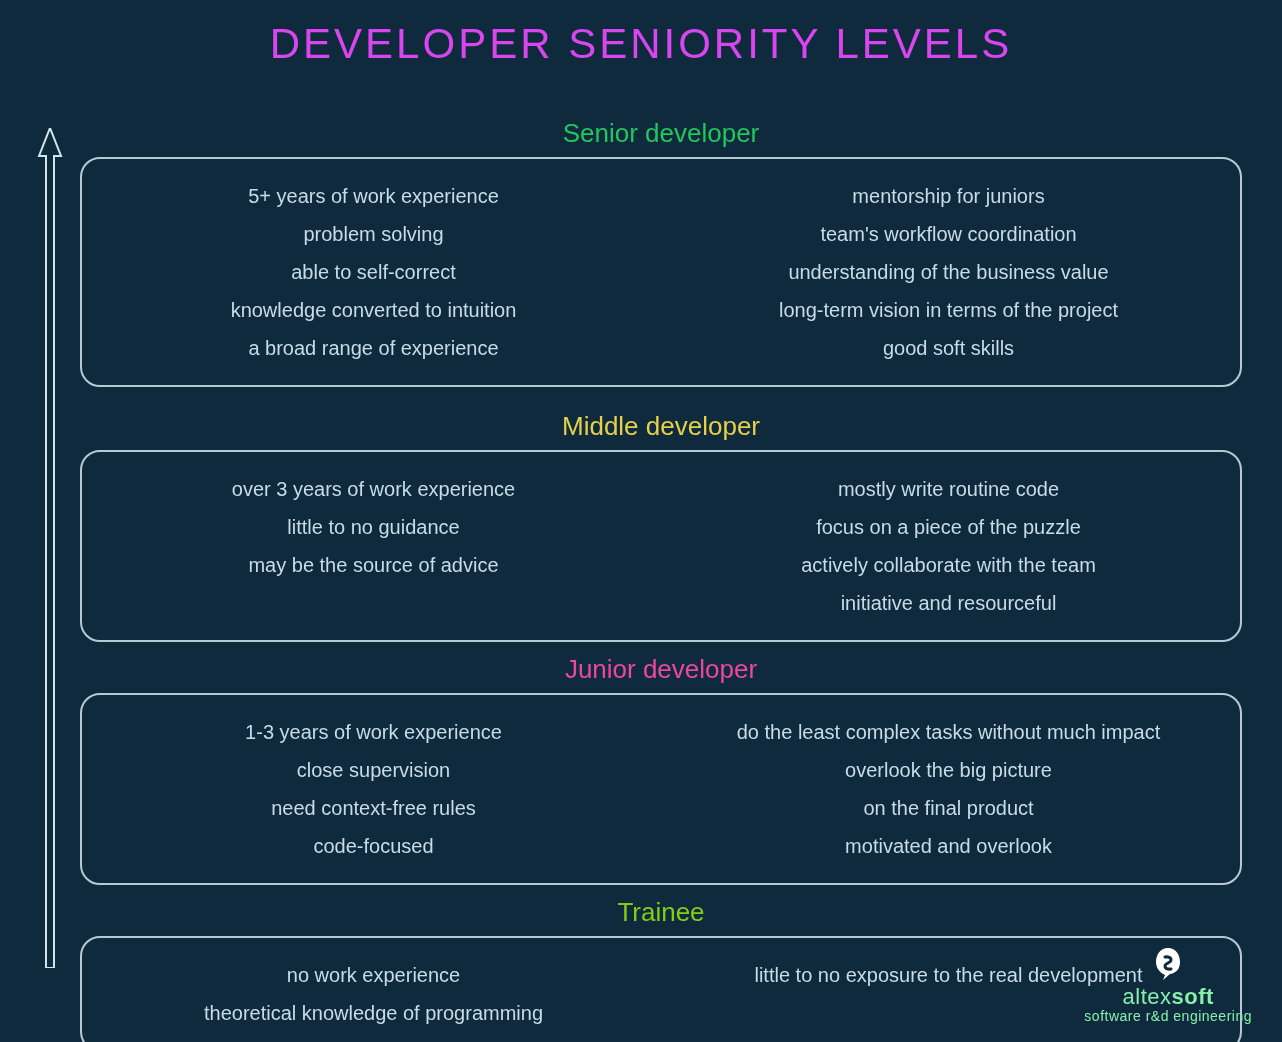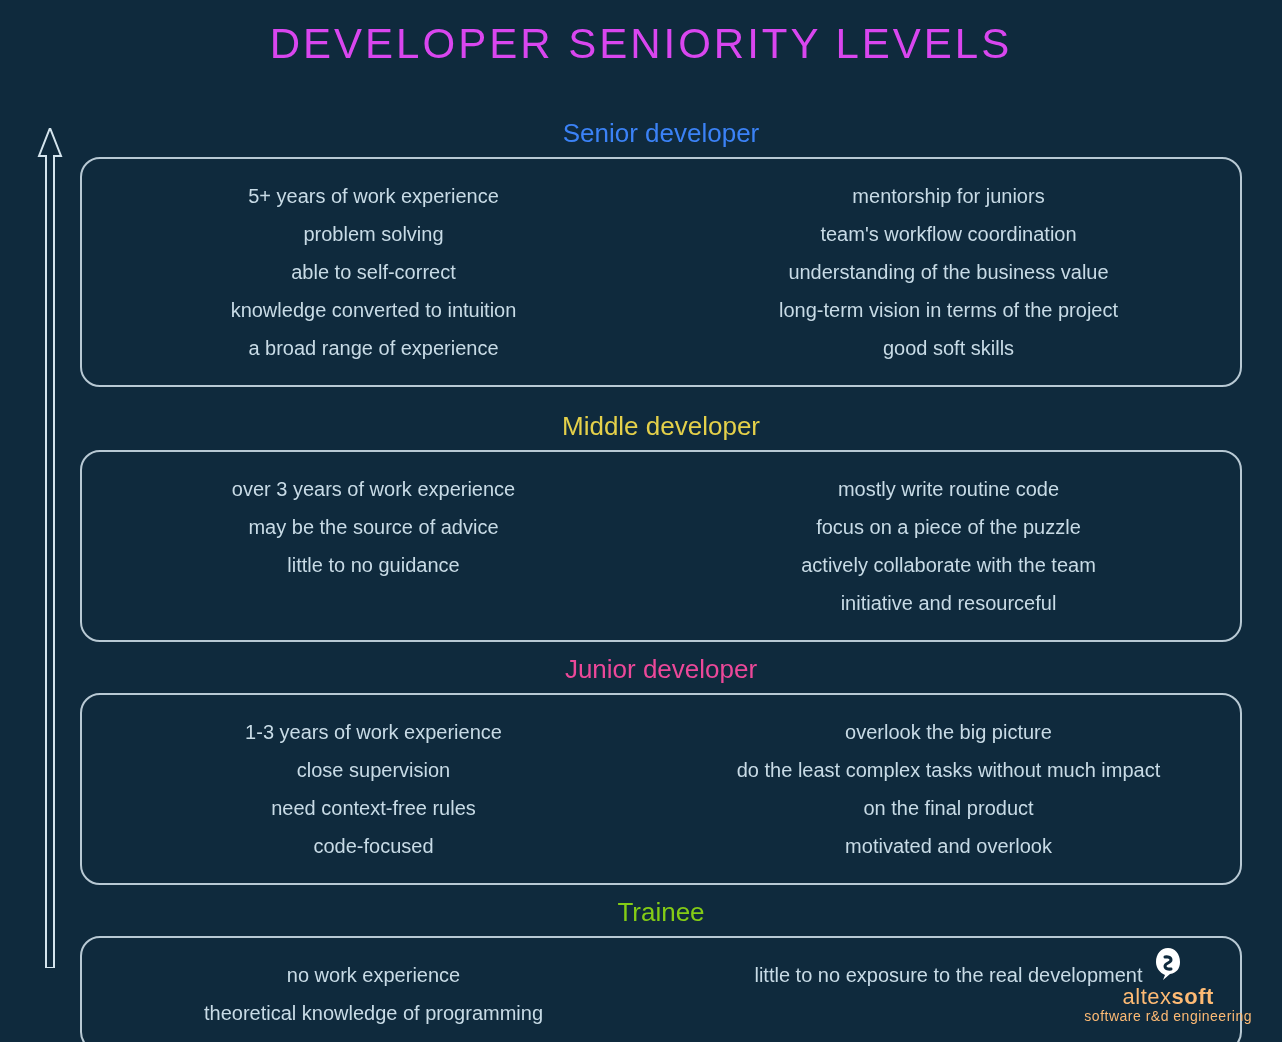--- a/index.html
+++ b/index.html
@@ -42,21 +42,21 @@
     .levels-column {
       flex: 1;
       padding-right: 20px;
     }
     .level-title {
       text-align: center;
       font-size: 26px;
       font-weight: 400;
       margin-bottom: 8px;
     }
-    .title-senior { color: #3b82f6; }
+    .title-senior { color: #22c55e; }
     .title-middle { color: #e4d04a; margin-top: 24px; }
     .title-junior { color: #ec4899; }
     .title-trainee { color: #84cc16; }
     .level-box {
       border: 2px solid #b8c9d4;
       border-radius: 20px;
       padding: 18px 14px;
       margin-bottom: 12px;
       display: flex;
       gap: 20px;
@@ -74,21 +74,21 @@
       line-height: 1.9;
       font-weight: 300;
     }
     .logo {
       position: absolute;
       bottom: 18px;
       right: 30px;
       display: flex;
       flex-direction: column;
       align-items: center;
-      color: #fdba74;
+      color: #86efac;
     }
     .logo-icon {
       width: 32px;
       height: 36px;
       margin-bottom: 2px;
     }
     .logo-text {
       font-size: 22px;
       font-weight: 400;
       letter-spacing: 0.5px;
@@ -128,41 +128,41 @@
           <div class="item">team's workflow coordination</div>
           <div class="item">understanding of the business value</div>
           <div class="item">long-term vision in terms of the project</div>
           <div class="item">good soft skills</div>
         </div>
       </div>
       <div class="level-title title-middle">Middle developer</div>
       <div class="level-box">
         <div class="col">
           <div class="item">over 3 years of work experience</div>
+          <div class="item">little to no guidance</div>
           <div class="item">may be the source of advice</div>
-          <div class="item">little to no guidance</div>
         </div>
         <div class="col">
           <div class="item">mostly write routine code</div>
           <div class="item">focus on a piece of the puzzle</div>
           <div class="item">actively collaborate with the team</div>
           <div class="item">initiative and resourceful</div>
         </div>
       </div>
       <div class="level-title title-junior">Junior developer</div>
       <div class="level-box">
         <div class="col">
           <div class="item">1-3 years of work experience</div>
           <div class="item">close supervision</div>
           <div class="item">need context-free rules</div>
           <div class="item">code-focused</div>
         </div>
         <div class="col">
+          <div class="item">do the least complex tasks  without much impact</div>
           <div class="item">overlook the big picture</div>
-          <div class="item">do the least complex tasks  without much impact</div>
           <div class="item">on the final product</div>
           <div class="item">motivated and overlook</div>
         </div>
       </div>
       <div class="level-title title-trainee">Trainee</div>
       <div class="level-box">
         <div class="col">
           <div class="item">no work experience</div>
           <div class="item">theoretical knowledge of programming</div>
         </div>

